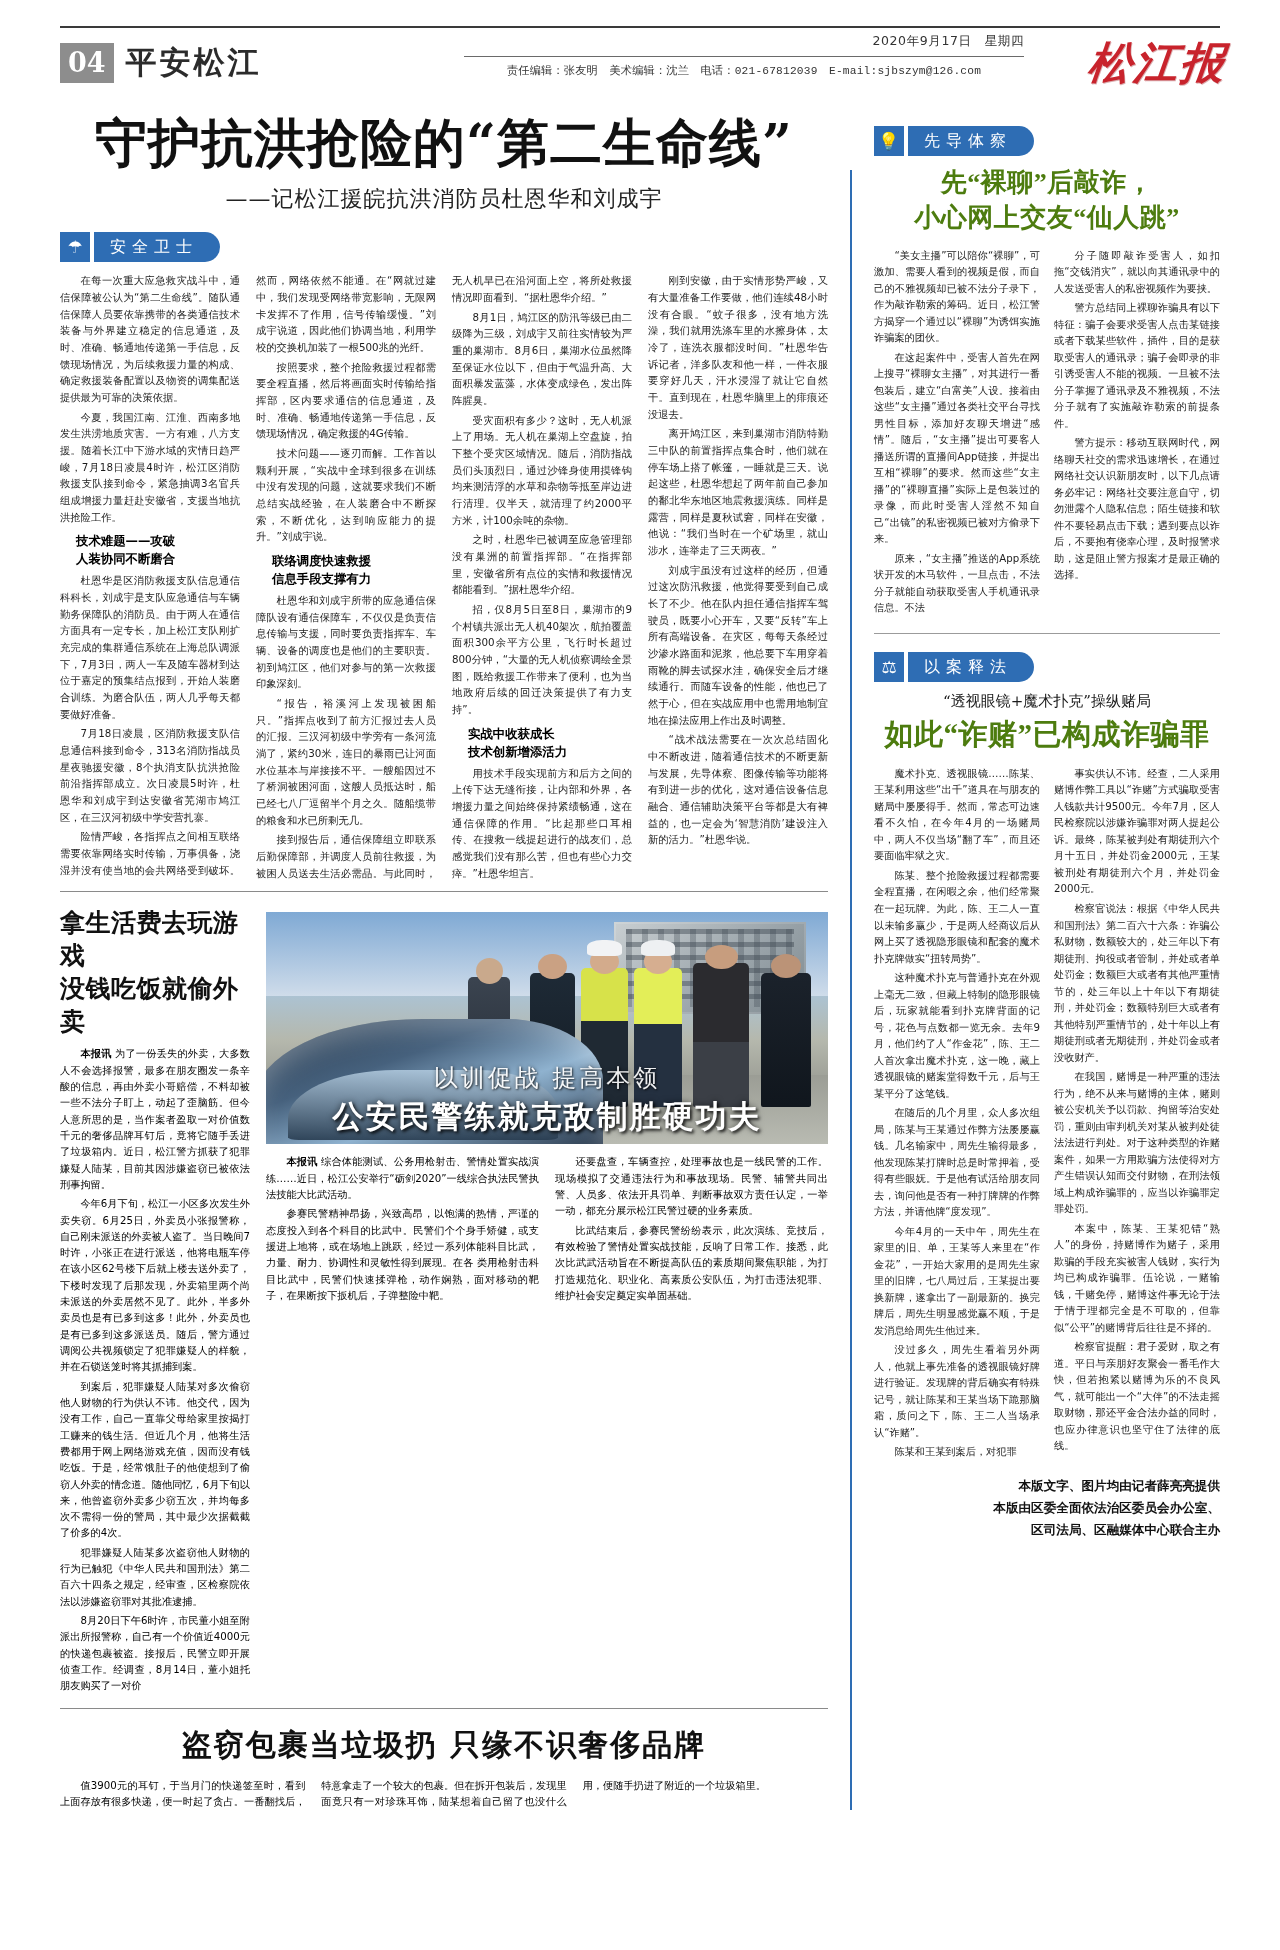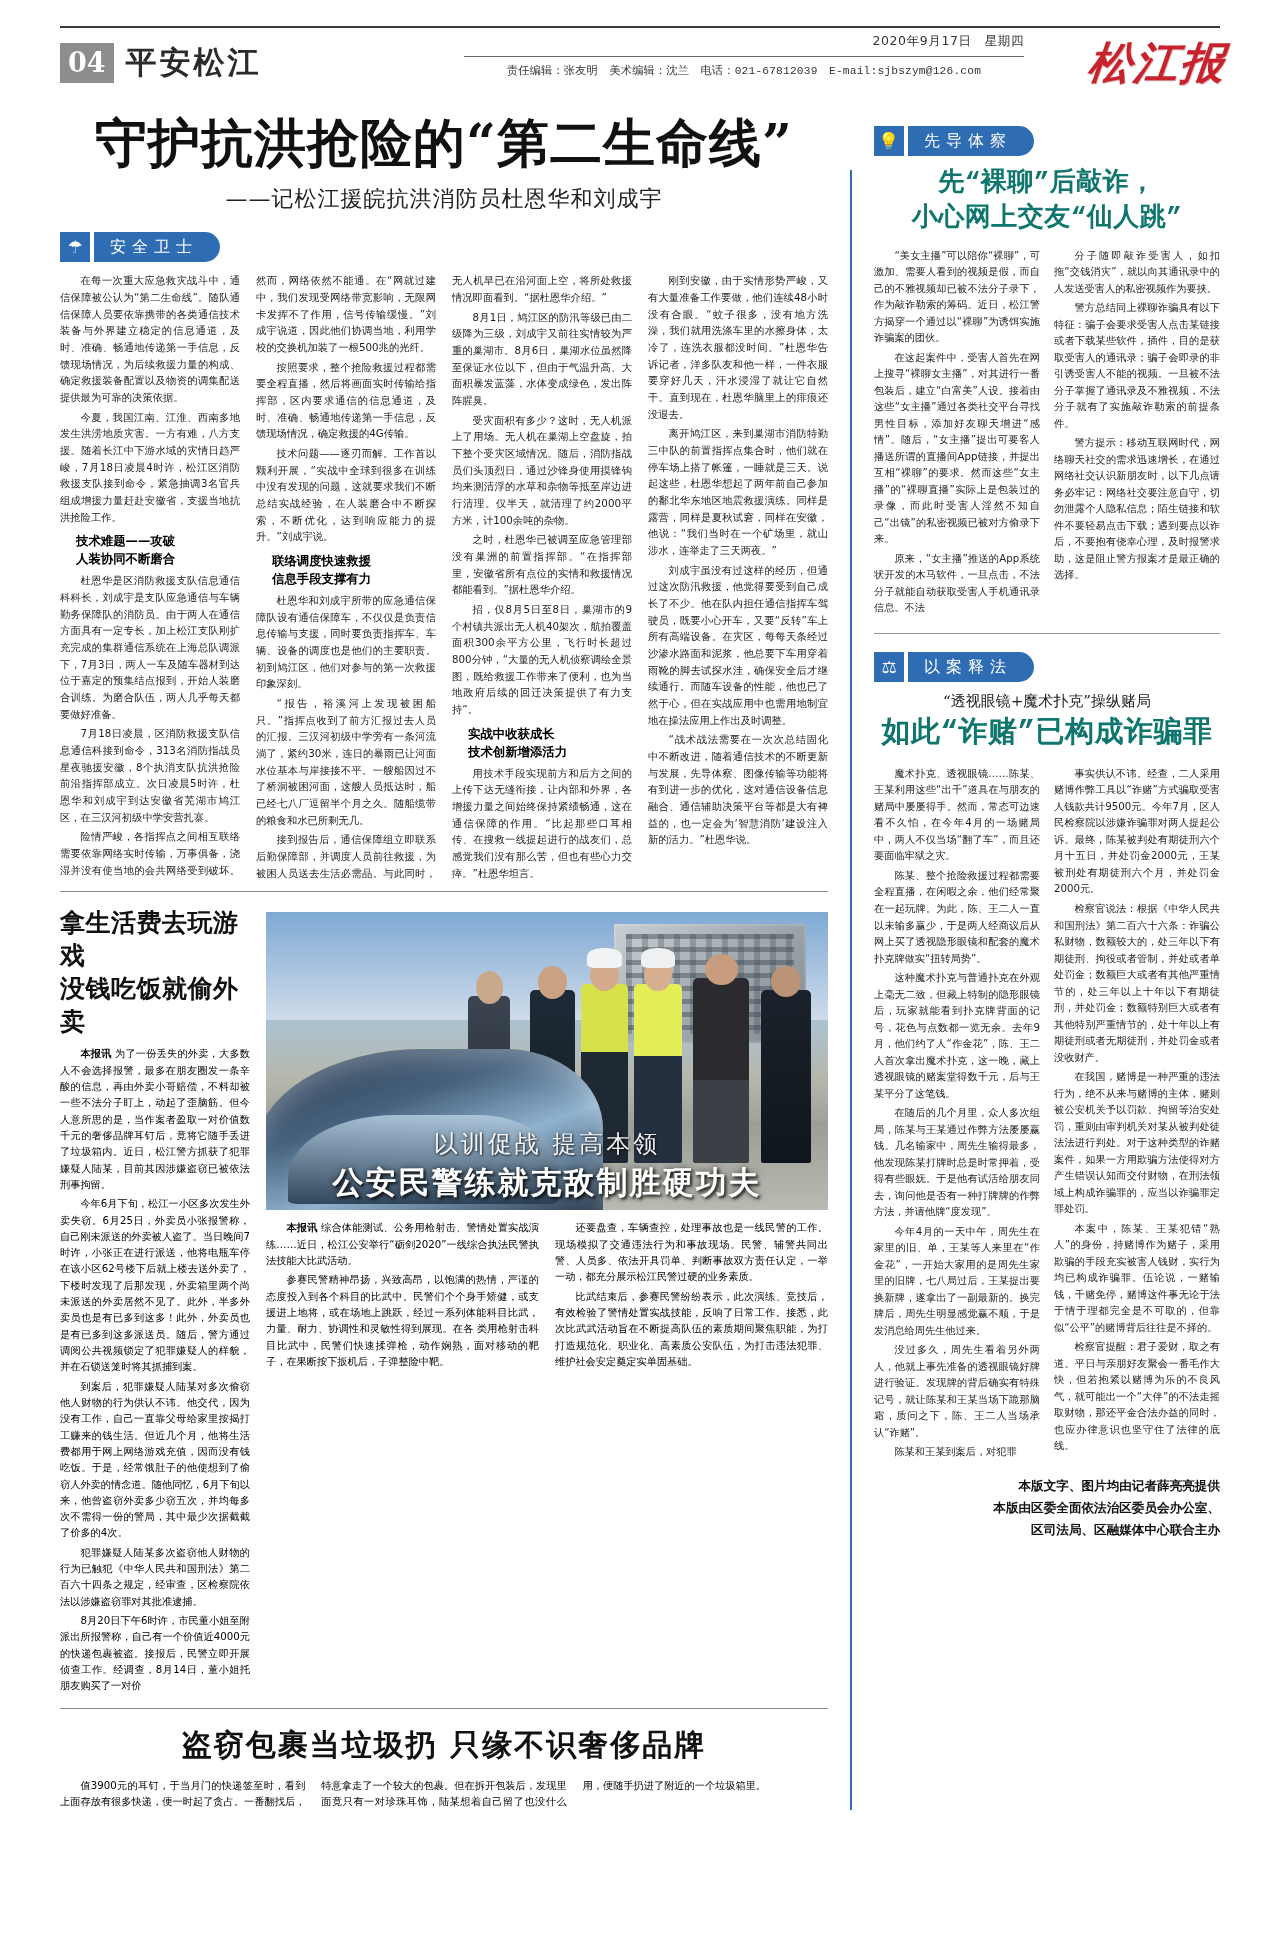--- a/index.html
+++ b/index.html
@@ -161,26 +161,26 @@
     line-height: 1.45;
     text-indent: 0 !important;
     margin: 7px 0 4px 16px;
     color: #000;
     font-family: "DejaVu Sans", sans-serif;
   }
   .lead-tag { font-weight: bold; }
 
   
   .r-title {
-    font-family: Liberation Mono, monospace;
+    font-family: Liberation Serif, serif;
     font-weight: bold;
     font-size: 26px;
     line-height: 1.34;
     text-align: center;
-    color: #0f766e;
+    color: #4d7c0f;
     margin: 10px 0 12px 0;
     letter-spacing: 0.5px;
   }
   .r-kicker {
     font-family: "DejaVu Serif", "Liberation Serif", serif;
     font-size: 15px;
     text-align: center;
     color: #1a1a1a;
     margin: 8px 0 2px 0;
   }
@@ -193,21 +193,21 @@
     color: #1c1c1c;
   }
   .r-cols p { margin-bottom: 3px; text-indent: 2em; }
   .r-divider { border-top: 1px solid #9b9b9b; margin: 16px 0 0 0; }
 
   
   .photo-block { position: relative; margin-top: 10px; }
   .photo {
     position: relative;
     width: 100%;
-    height: 298px;
+    height: 232px;
     overflow: hidden;
     background: linear-gradient(to bottom, #8fb8dd 0%, #a9c6de 30%, #b5b8ad 55%, #9a9c94 75%, #8b8d86 100%);
   }
   .ph-sky { position:absolute; left:0; top:0; width:100%; height:36%;
     background: linear-gradient(to bottom,#7fa9d4,#cfdcea); }
   .ph-bldg { position:absolute; right:4%; top:4%; width:34%; height:40%;
     background: linear-gradient(135deg,#c9cfd2,#9aa4aa 60%,#7f8a90);
     box-shadow: inset 0 0 0 2px rgba(255,255,255,.12); }
   .ph-bldg:before { content:""; position:absolute; inset:8% 6%;
     background: repeating-linear-gradient(to bottom, rgba(60,70,80,.45) 0 5px, transparent 5px 13px),

